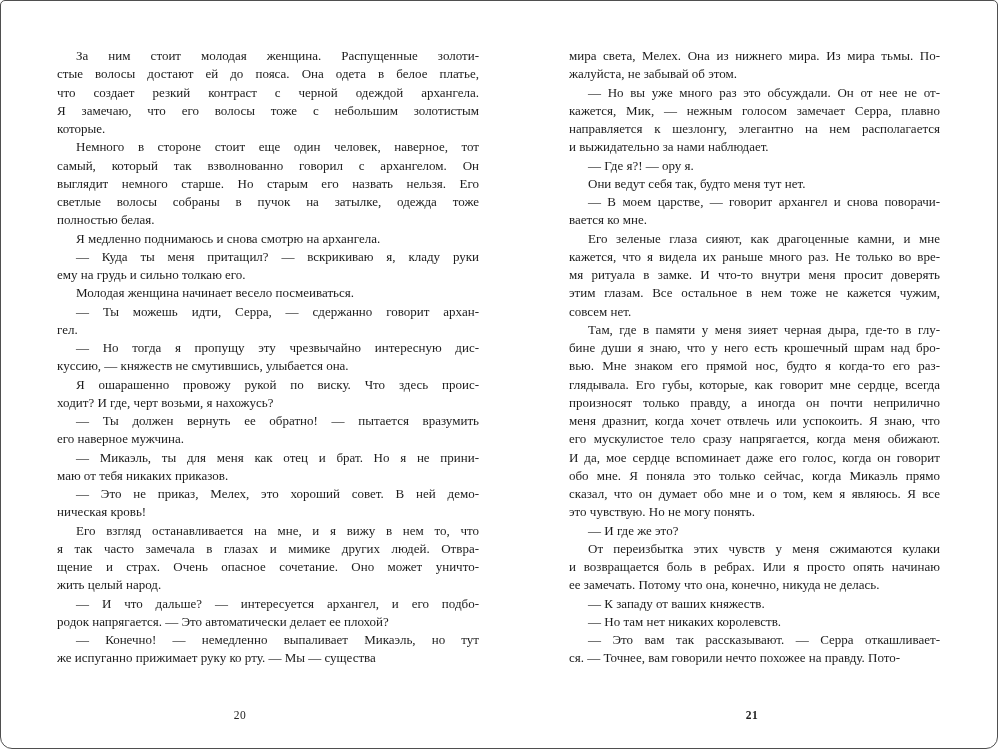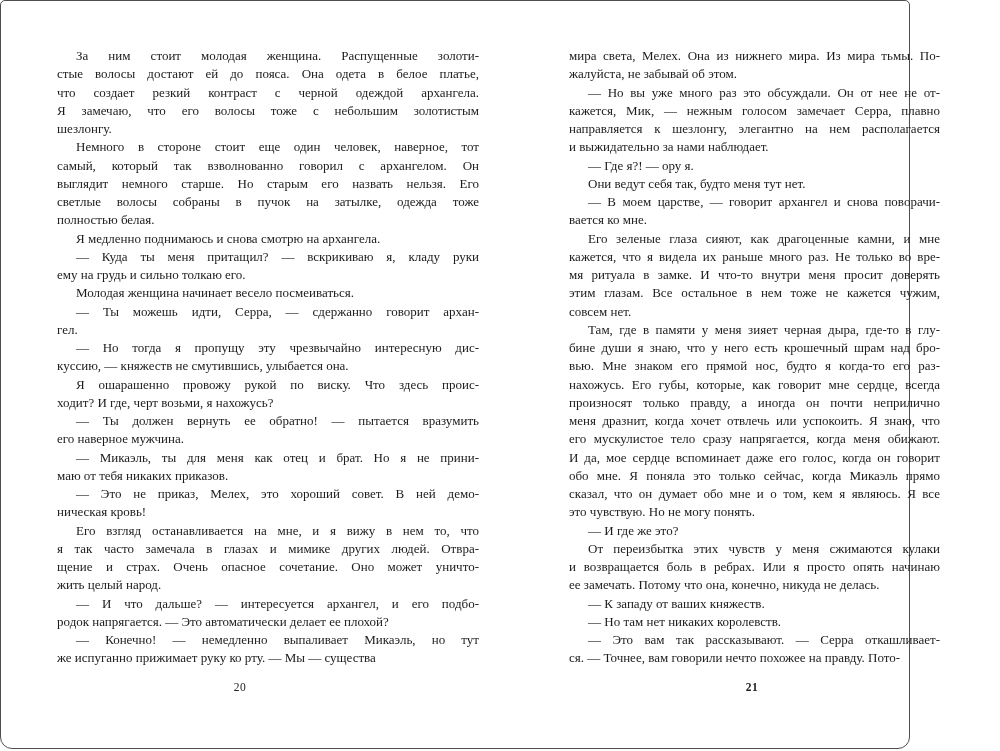--- a/index.html
+++ b/index.html
@@ -8,21 +8,21 @@
     width: 1000px;
     height: 751px;
     background: #ffffff;
     font-family: "Liberation Serif", "DejaVu Serif", serif;
     color: #1b1b1b;
   }
   .sheet {
     position: absolute;
     left: 0;
     top: 0;
-    width: 910px;
+    width: 998px;
     height: 749px;
     box-sizing: border-box;
     background: #ffffff;
     border: 1px solid #4f4f4f;
     border-radius: 5px 5px 12px 12px;
   }
   .page-text {
     position: absolute;
     top: 46px;
     font-size: 13px;
@@ -34,40 +34,40 @@
   .line {
     height: 18.25px;
     overflow: hidden;
     text-align: justify;
     text-align-last: left;
   }
   .line.just { text-align-last: justify; }
   .line.indent { text-indent: 19px; }
   .page-number {
     position: absolute;
-    top: 680px;
+    top: 708px;
     width: 40px;
     text-align: center;
     font-size: 11.5px;
     color: #222222;
     letter-spacing: 0.5px;
   }
   .page-number.left  { left: 219px; }
   .page-number.right { left: 731px; font-weight: bold; }
 </style>
 </head>
 <body>
 
 <div class="sheet">
   <div class="page-text left" id="left-text">
       <div class="line indent just">За ним стоит молодая женщина. Распущенные золоти-</div>
       <div class="line just">стые волосы достают ей до пояса. Она одета в белое платье,</div>
       <div class="line just">что создает резкий контраст с черной одеждой архангела.</div>
       <div class="line just">Я замечаю, что его волосы тоже с небольшим золотистым</div>
-      <div class="line">шезлонгу.</div>
+      <div class="line">которые.</div>
       <div class="line indent just">Немного в стороне стоит еще один человек, наверное, тот</div>
       <div class="line just">самый, который так взволнованно говорил с архангелом. Он</div>
       <div class="line just">выглядит немного старше. Но старым его назвать нельзя. Его</div>
       <div class="line just">светлые волосы собраны в пучок на затылке, одежда тоже</div>
       <div class="line">полностью белая.</div>
       <div class="line indent">Я медленно поднимаюсь и снова смотрю на архангела.</div>
       <div class="line indent just">— Куда ты меня притащил? — вскрикиваю я, кладу руки</div>
       <div class="line">ему на грудь и сильно толкаю его.</div>
       <div class="line indent">Молодая женщина начинает весело посмеиваться.</div>
       <div class="line indent just">— Ты можешь идти, Серра, — сдержанно говорит архан-</div>
@@ -103,21 +103,21 @@
       <div class="line indent just">— В моем царстве, — говорит архангел и снова поворачи-</div>
       <div class="line">вается ко мне.</div>
       <div class="line indent just">Его зеленые глаза сияют, как драгоценные камни, и мне</div>
       <div class="line just">кажется, что я видела их раньше много раз. Не только во вре-</div>
       <div class="line just">мя ритуала в замке. И что-то внутри меня просит доверять</div>
       <div class="line just">этим глазам. Все остальное в нем тоже не кажется чужим,</div>
       <div class="line">совсем нет.</div>
       <div class="line indent just">Там, где в памяти у меня зияет черная дыра, где-то в глу-</div>
       <div class="line just">бине души я знаю, что у него есть крошечный шрам над бро-</div>
       <div class="line just">вью. Мне знаком его прямой нос, будто я когда-то его раз-</div>
-      <div class="line just">нахожусь. Его губы, которые, как говорит мне сердце, всегда</div>
+      <div class="line just">глядывала. Его губы, которые, как говорит мне сердце, всегда</div>
       <div class="line just">произносят только правду, а иногда он почти неприлично</div>
       <div class="line just">меня дразнит, когда хочет отвлечь или успокоить. Я знаю, что</div>
       <div class="line just">его мускулистое тело сразу напрягается, когда меня обижают.</div>
       <div class="line just">И да, мое сердце вспоминает даже его голос, когда он говорит</div>
       <div class="line just">обо мне. Я поняла это только сейчас, когда Микаэль прямо</div>
       <div class="line just">сказал, что он думает обо мне и о том, кем я являюсь. Я все</div>
       <div class="line">это чувствую. Но не могу понять.</div>
       <div class="line indent">— И где же это?</div>
       <div class="line indent just">От переизбытка этих чувств у меня сжимаются кулаки</div>
       <div class="line just">и возвращается боль в ребрах. Или я просто опять начинаю</div>

